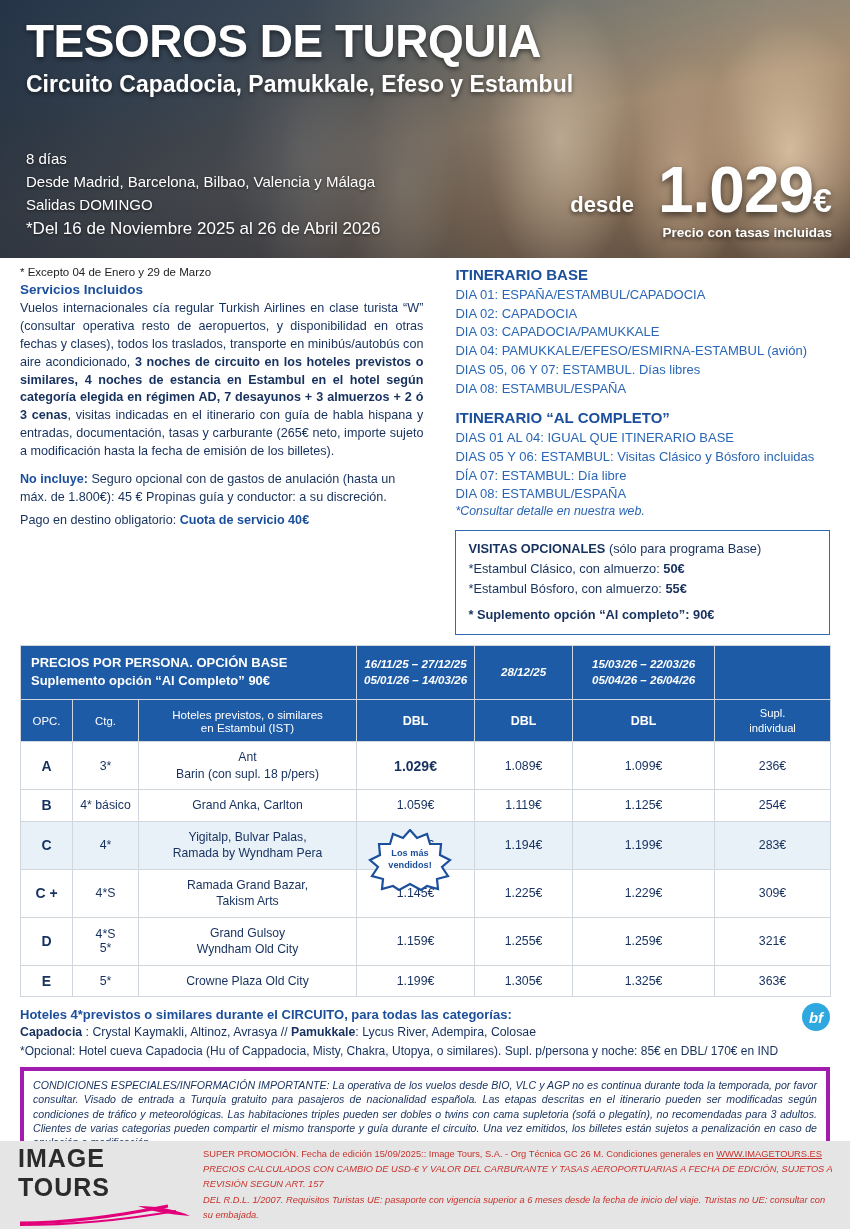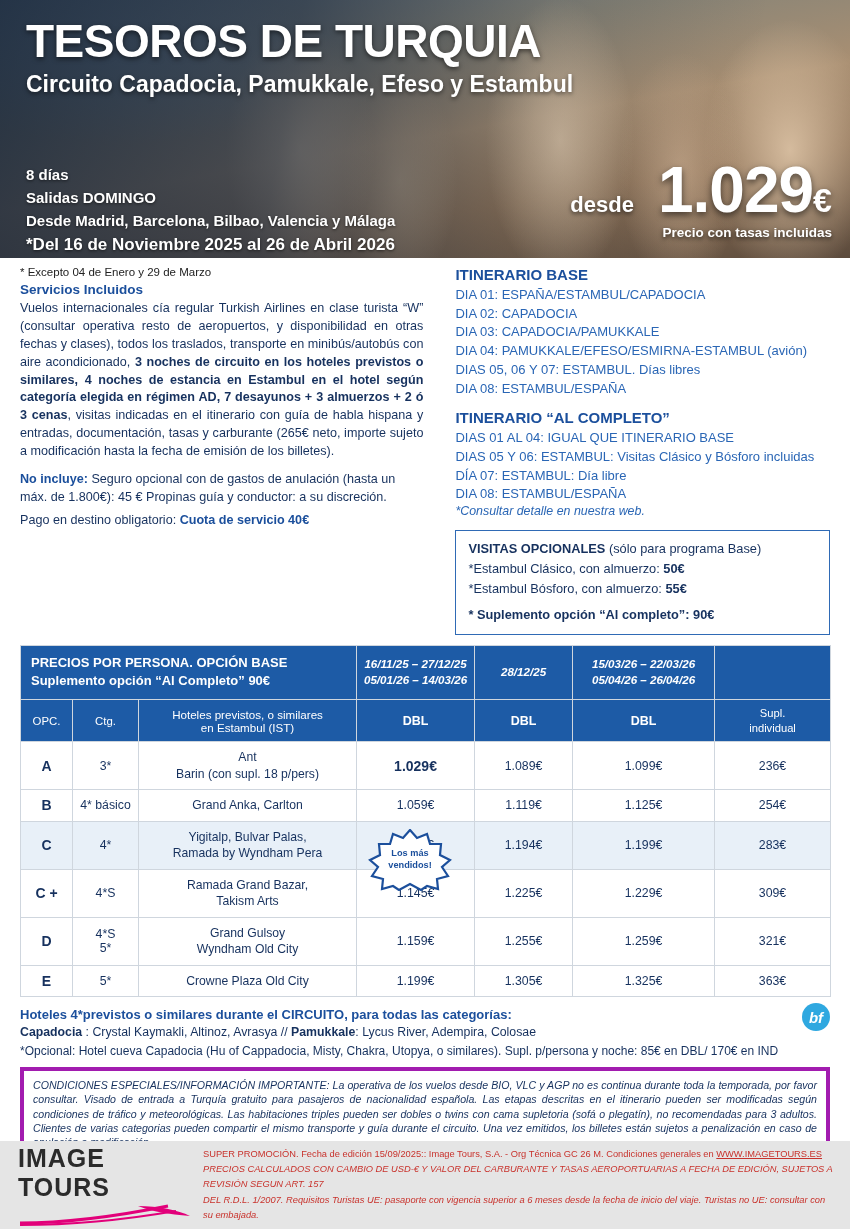--- a/index.html
+++ b/index.html
@@ -36,21 +36,21 @@
   .hero-inner { position:relative; z-index:3; padding: 18px 23px 0 26px; height:100%; }
   .hero h1 {
     margin:0; font-size:46px; line-height:1.02; font-weight:bold; color:#ffffff;
     letter-spacing:-0.5px; text-shadow: 0 2px 5px rgba(0,0,0,.55);
   }
   .hero h2 {
     margin:6px 0 0 0; font-size:23px; font-weight:bold; color:#ffffff;
     text-shadow: 0 2px 4px rgba(0,0,0,.5);
   }
   .hero-details {
-    position:absolute; left:26px; top:164px; color:#ffffff; font-size:15px; font-weight:bold;
+    position:absolute; left:26px; top:148px; color:#ffffff; font-size:15px; font-weight:normal;
     line-height:1.52; text-shadow: 0 1px 3px rgba(0,0,0,.6);
   }
   .hero-details .dates { font-size:17px; }
   .price-block { position:absolute; right:18px; top:160px; text-align:right; z-index:4; }
   .price-row { display:flex; align-items:baseline; justify-content:flex-end; }
   .desde { color:#ffffff; font-size:22px; font-weight:bold; margin-right:24px; text-shadow:0 2px 4px rgba(0,0,0,.6);}
   .price-big { color:#ffffff; font-size:64px; font-weight:bold; line-height:.95; letter-spacing:-1px; text-shadow:0 3px 7px rgba(0,0,0,.6);}
   .price-cur { color:#ffffff; font-size:34px; font-weight:bold; text-shadow:0 3px 7px rgba(0,0,0,.6);}
   .price-note { color:#ffffff; font-size:13.5px; font-weight:bold; margin-top:4px; text-shadow:0 2px 4px rgba(0,0,0,.7); }
 
@@ -141,22 +141,22 @@
 <body>
 
 <div class="page">
 
   <div class="hero">
     <div class="hero-inner">
       <h1>TESOROS DE TURQUIA</h1>
       <h2>Circuito Capadocia, Pamukkale, Efeso y Estambul</h2>
       <div class="hero-details">
         <div>8 días</div>
+        <div>Desde Madrid, Barcelona, Bilbao, Valencia y Málaga</div>
         <div>Salidas DOMINGO</div>
-        <div>Desde Madrid, Barcelona, Bilbao, Valencia y Málaga</div>
         <div class="dates">*Del 16 de Noviembre 2025 al 26 de Abril 2026</div>
       </div>
       <div class="price-block">
         <div class="price-row">
           <span class="desde">desde</span>
           <span class="price-big">1.029</span>
           <span class="price-cur">€</span>
         </div>
         <div class="price-note">Precio con tasas incluidas</div>
       </div>

